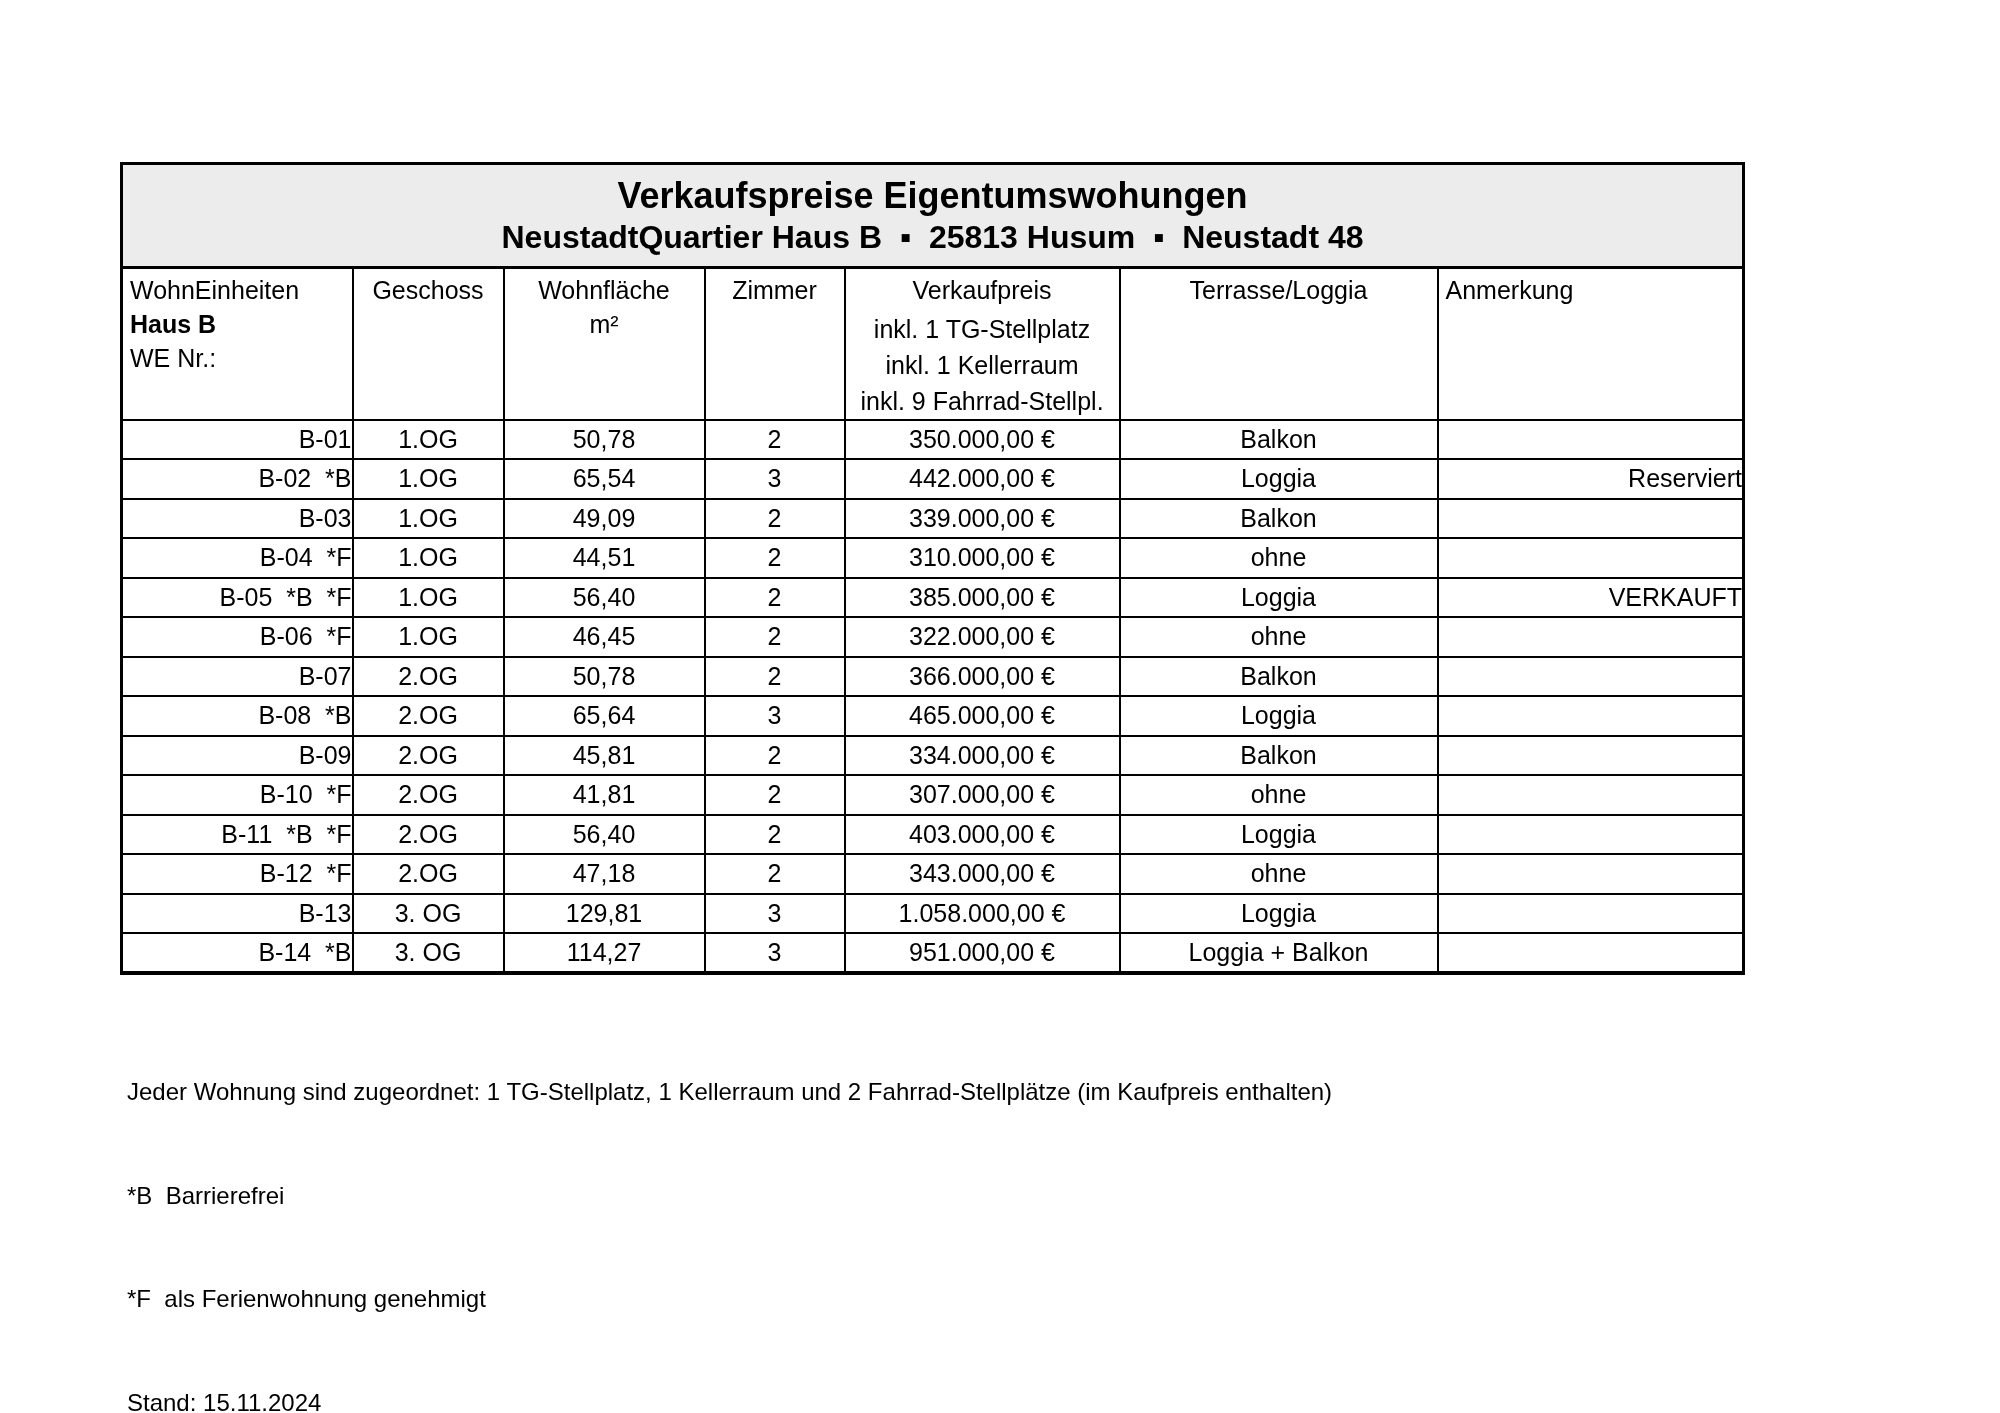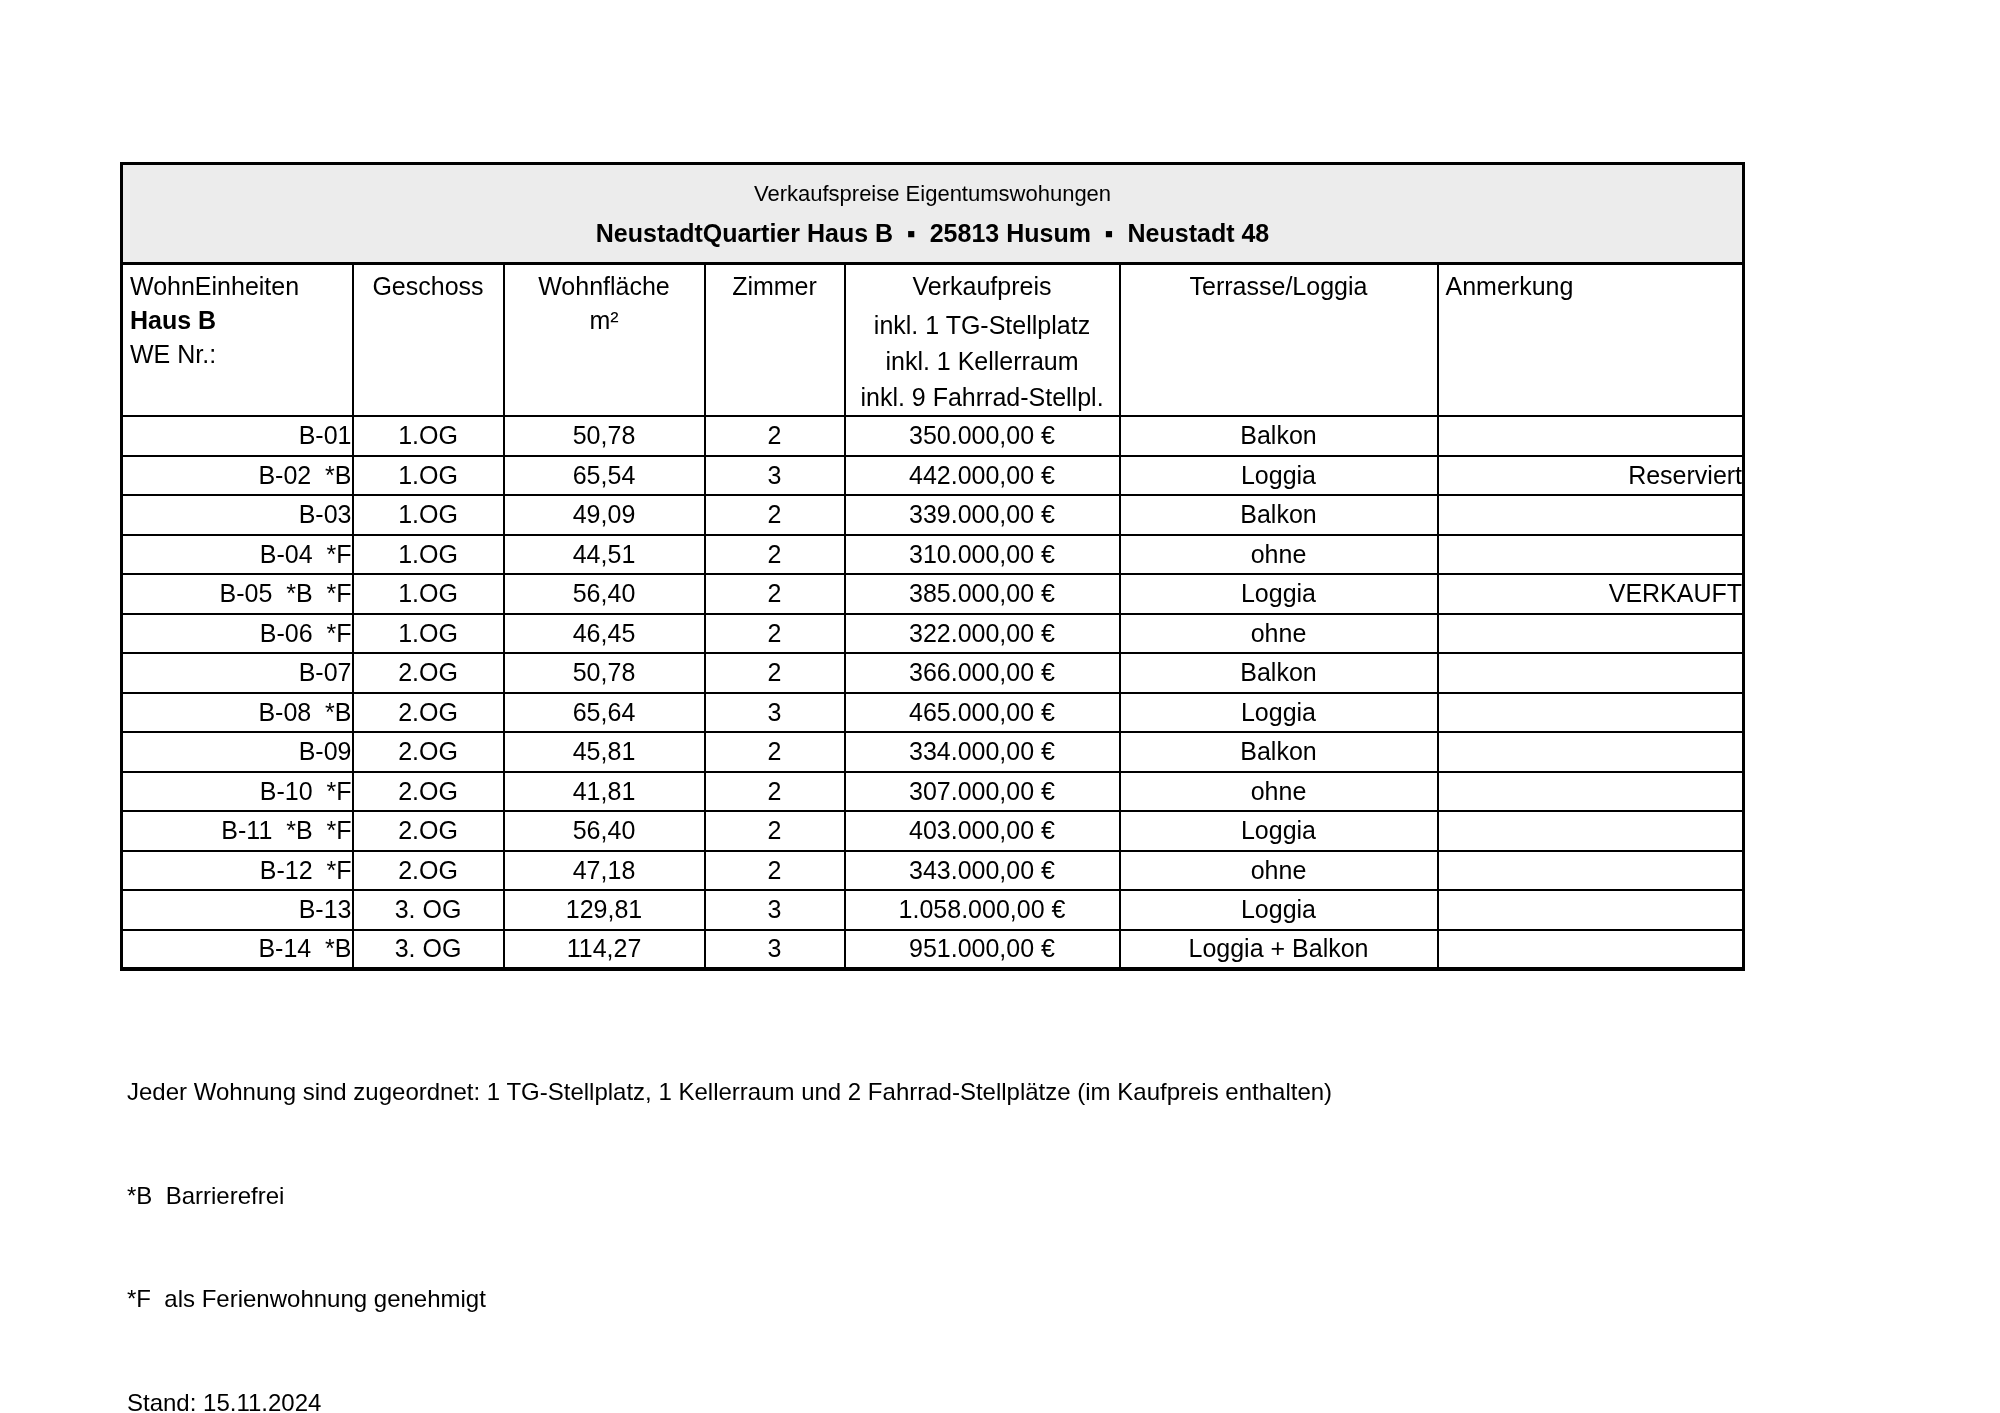--- a/index.html
+++ b/index.html
@@ -29,22 +29,22 @@
   }
 
   
   tr.band td {
     border: 0;
     background: #ececec;
     text-align: center;
     vertical-align: middle;
     white-space: pre-wrap;
   }
-  tr.band-1 td { height: 50px; font-size: 22px; font-weight: normal; padding-top: 10px; }
-  tr.band-2 td { height: 50px; font-size: 25px; font-weight: bold; padding-bottom: 8px; }
+  tr.band-1 td { height: 50px; font-size: 36px; font-weight: bold; padding-top: 10px; }
+  tr.band-2 td { height: 50px; font-size: 32px; font-weight: bold; padding-bottom: 8px; }
 
   
   tr.head th {
     border-top: 3px solid #000;
     vertical-align: top;
     height: 142px;
     font-size: 25px;
     padding-top: 4px;
     line-height: 34px;
   }

